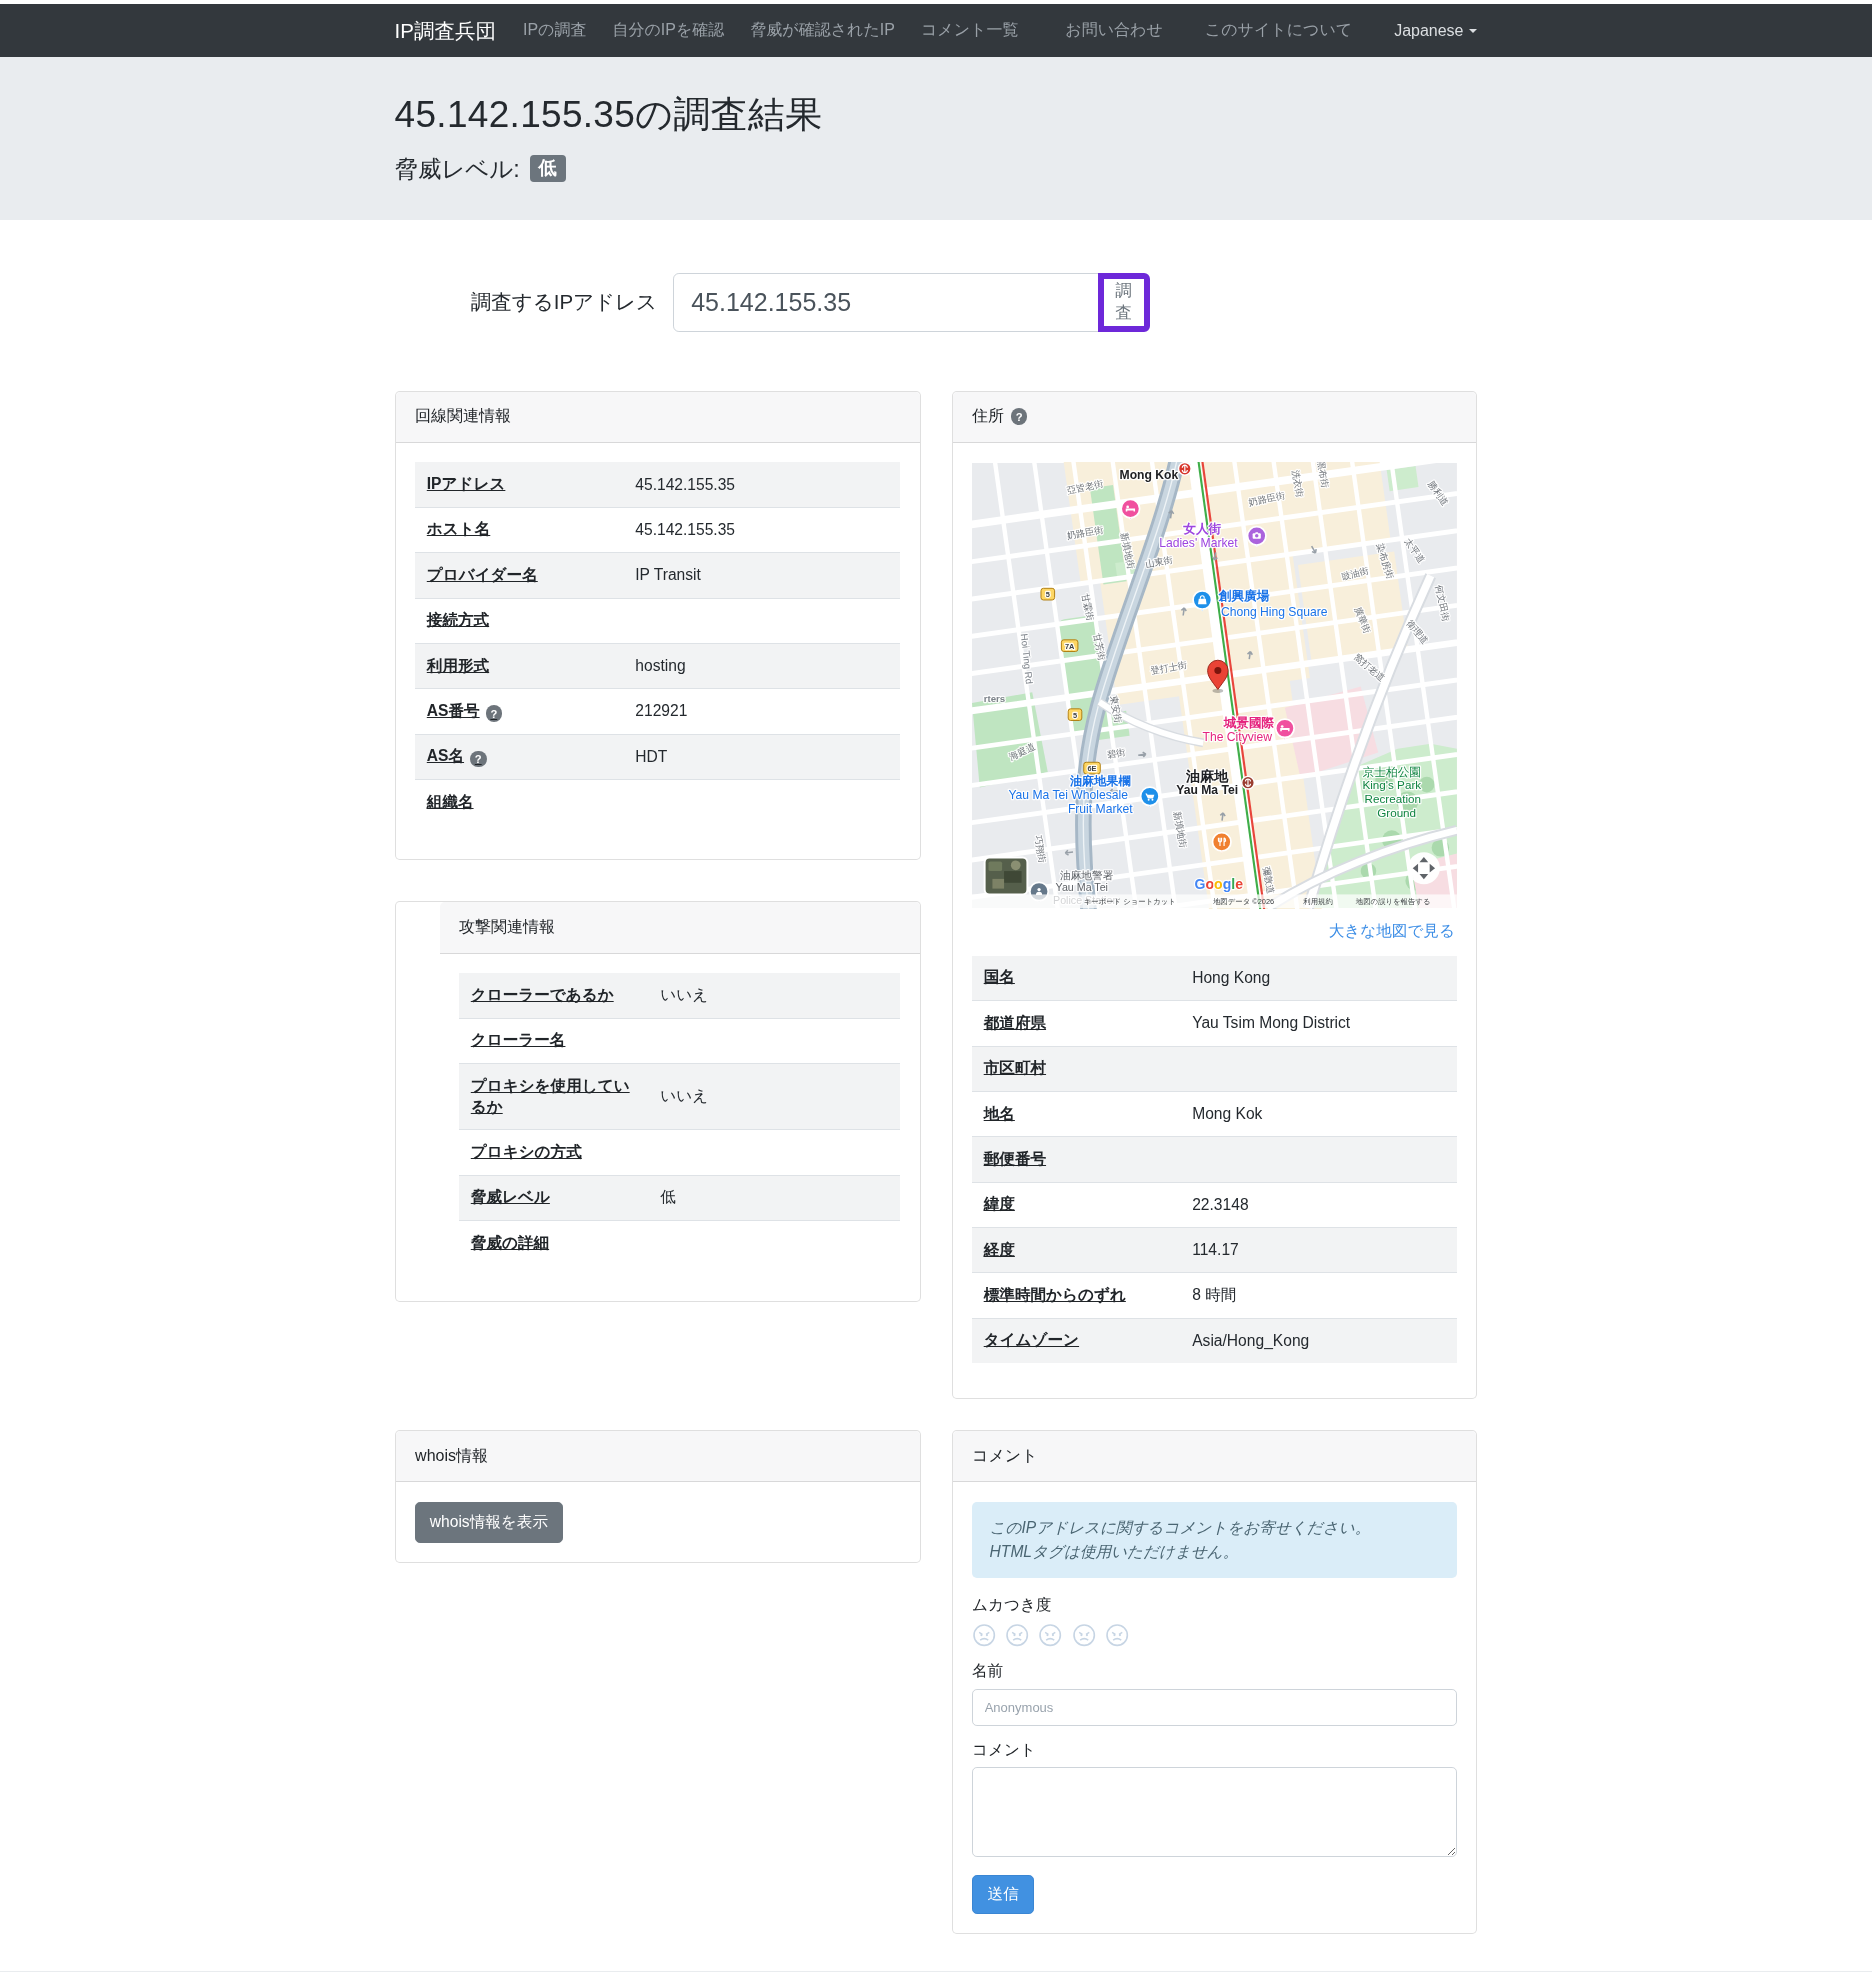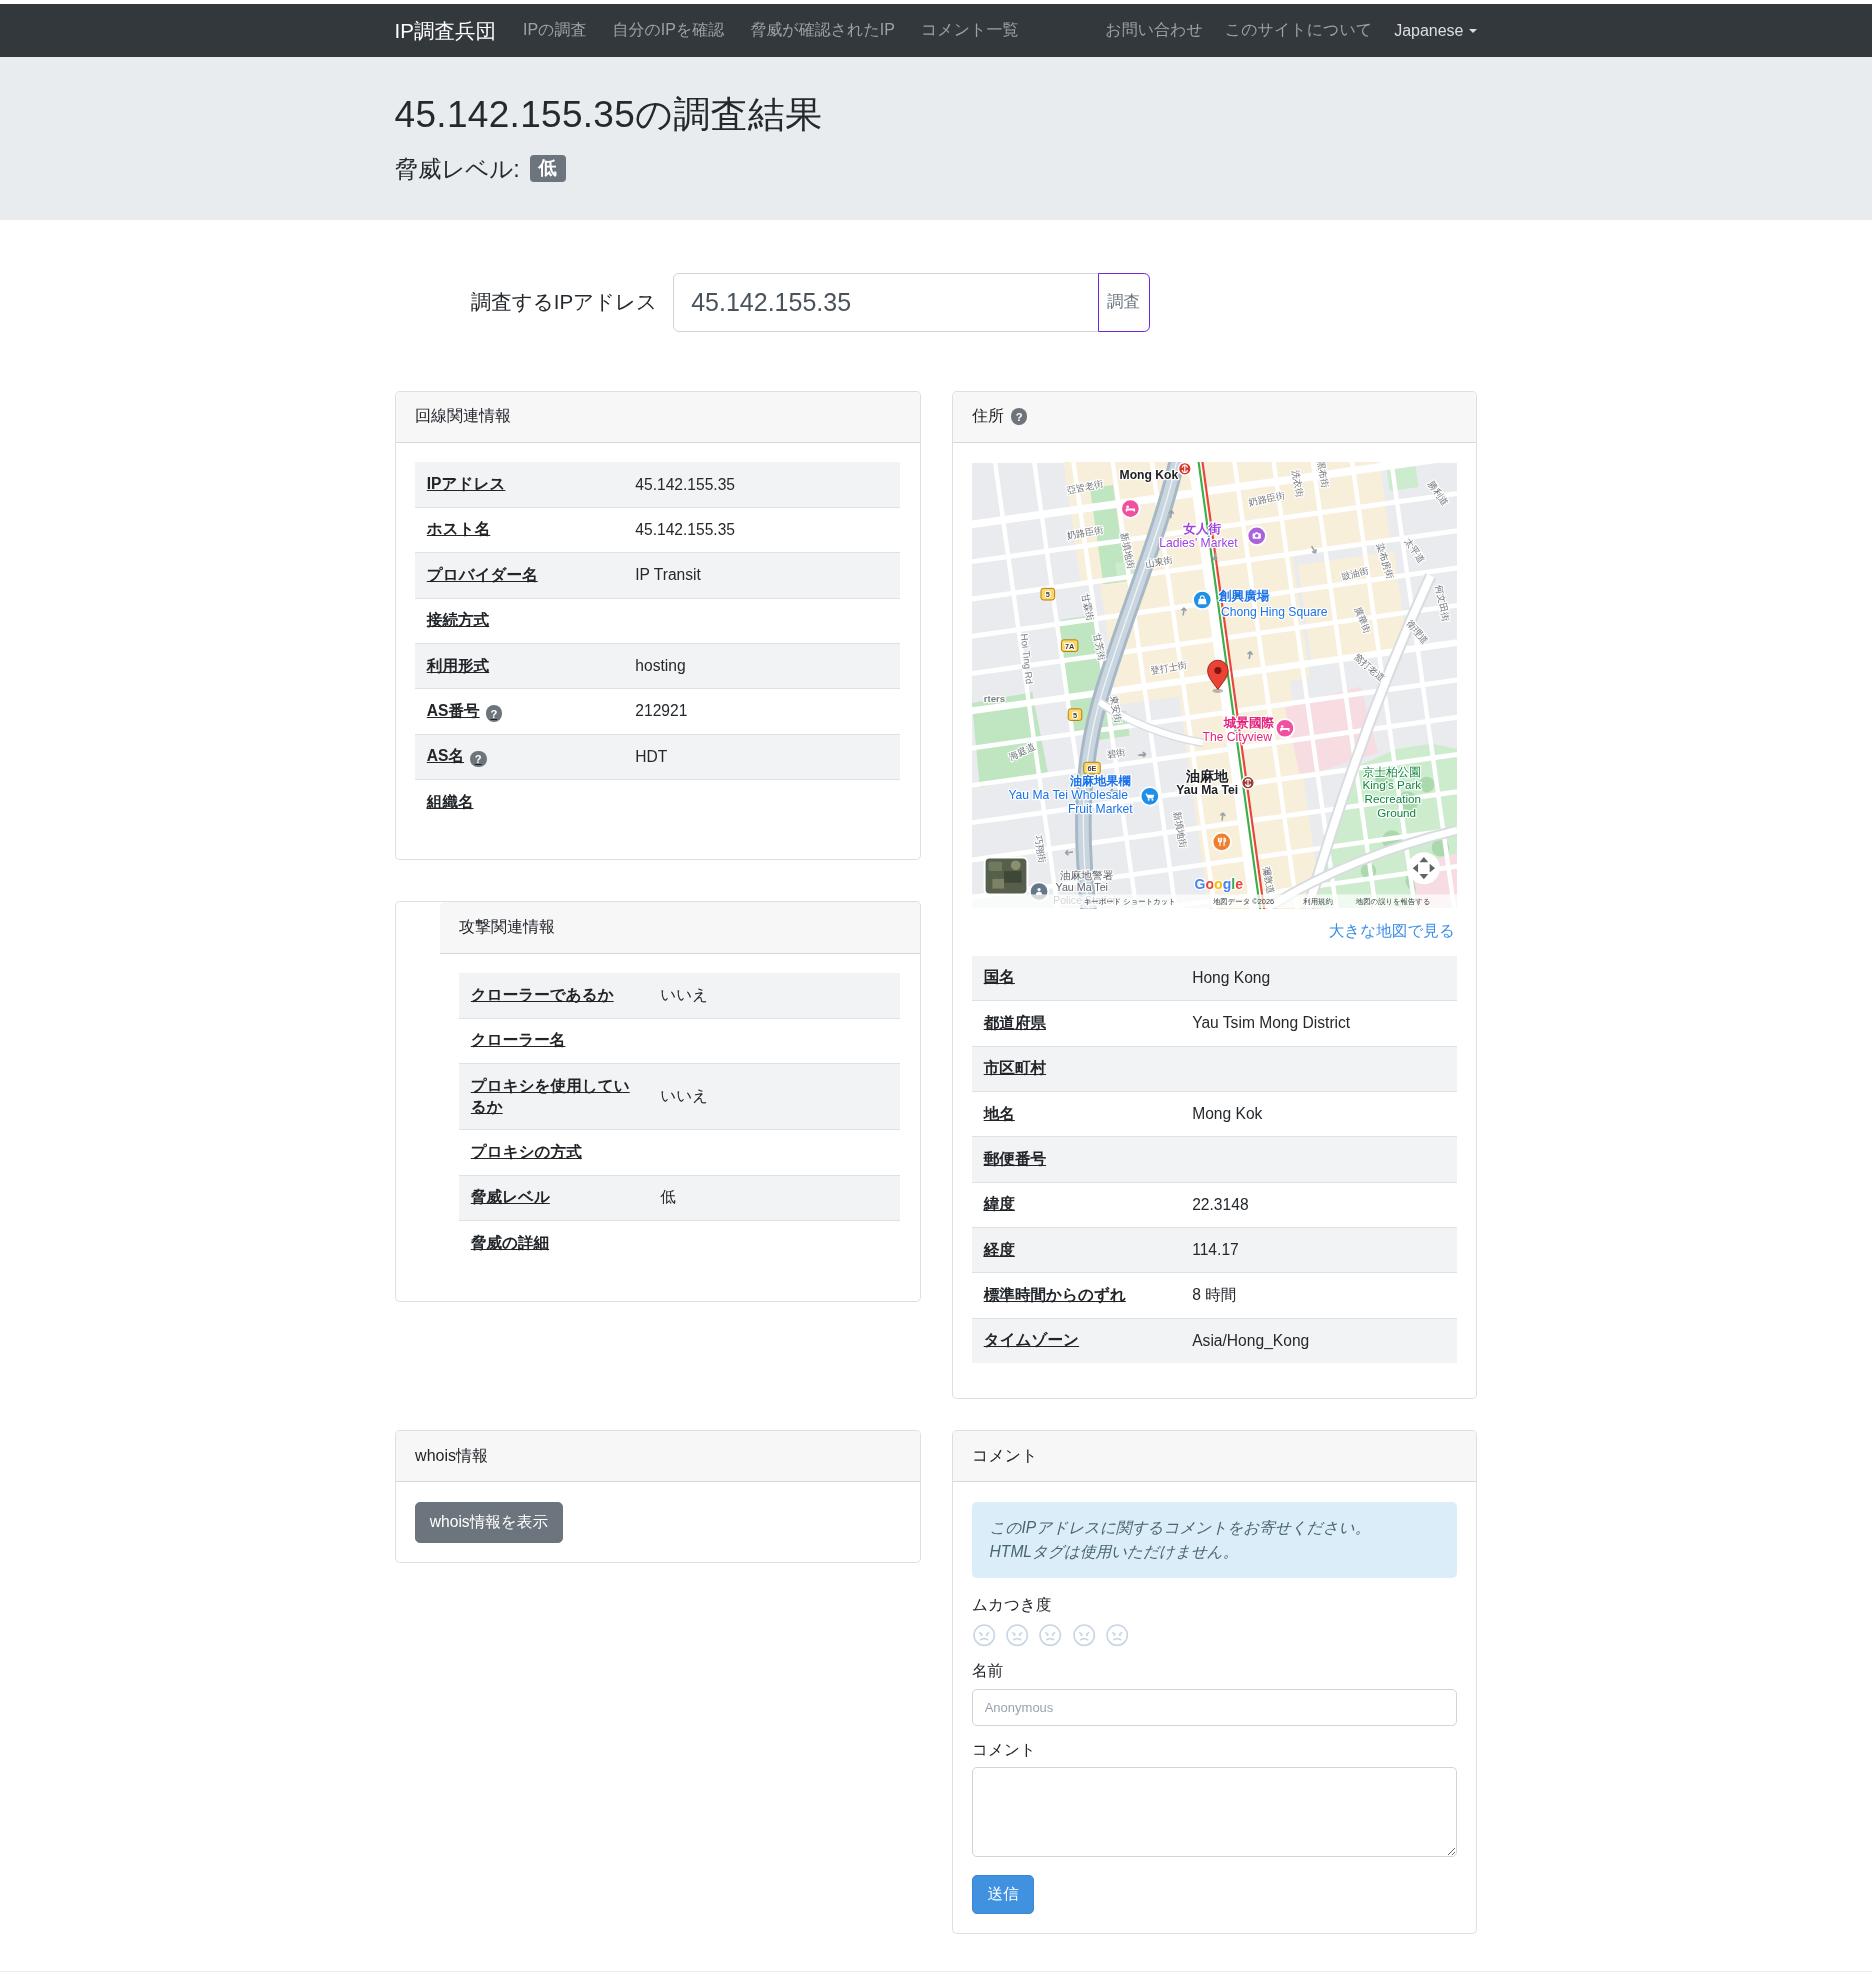--- a/index.html
+++ b/index.html
@@ -12,42 +12,42 @@
     font-size:15.6px;
   }
   .container { width:1112px; margin:4px auto; padding:0 14.6px; }
 
   
   .navbar { background:#33383d; height:53px; }
   .navbar .container { display:flex; align-items:center; height:53px; }
   .brand { color:#fff; font-size:20.5px; margin-right:27px; text-decoration:none; cursor:pointer; }
   .nav-links { display:flex; gap:26px; align-items:center; }
   .nav-link { color:#9aa1a8; font-size:16px; cursor:pointer; white-space:nowrap; }
-  .nav-right { margin-left:auto; display:flex; gap:22px; align-items:center; }
+  .nav-right { margin-left:auto; display:flex; gap:42px; align-items:center; }
   .nav-link.lang { color:#dcdfe2; }
   .caret { display:inline-block; margin-left:5.9px; vertical-align:middle;
     border-left:4.4px solid transparent; border-right:4.4px solid transparent;
     border-top:4.9px solid #dcdfe2; }
 
   
   .hero { background:#e9ecef; padding:29px 0 31px; }
   .hero h1 { margin:0; font-size:37px; font-weight:500; color:#24292e; letter-spacing:0.3px; }
   .threat-line { margin-top:12.7px; font-size:23.4px; display:flex; align-items:center; gap:9.8px; color:#24292e; }
   .badge-sec { background:#6c757d; color:#fff; font-size:18.5px; font-weight:600;
     padding:2.9px 8.8px 3.9px; border-radius:3.9px; line-height:1.1; }
 
   
   .search-row { margin:53px 0 59px; display:flex; align-items:center; }
   .search-label { width:278px; text-align:right; padding-right:15.6px; font-size:20.5px; color:#24292e; }
   .igroup { display:flex; }
   .ip-input { width:426px; height:59px; font-size:25px; color:#4a535b; padding:7.8px 17.6px;
     border:1px solid #ced4da; border-radius:5.9px 0 0 5.9px; outline:none;
     font-family:"Liberation Sans","DejaVu Sans",sans-serif; }
   .btn-inspect { width:52px; height:59px; margin-left:-1px; background:#fff; color:#6c757d;
-    border:1px solid #6d28d9; border-radius:0 5.9px 5.9px 0; font-size:16.6px; cursor:pointer;
+    border:6px solid #6d28d9; border-radius:0 5.9px 5.9px 0; font-size:16.6px; cursor:pointer;
     font-family:inherit; }
 
   
   .grid-row { display:flex; gap:31px; align-items:flex-start; margin-bottom:31px; }
   .gcol { flex:1; min-width:0; }
 
   
   .card { border:1px solid #ddе2e6; border:1px solid rgba(0,0,0,.125); border-radius:4.9px; background:#fff; }
   .card + .card { margin-top:41px;padding-left:44px; }
   .card-header { background:#f7f7f8; border-bottom:1px solid rgba(0,0,0,.125);

